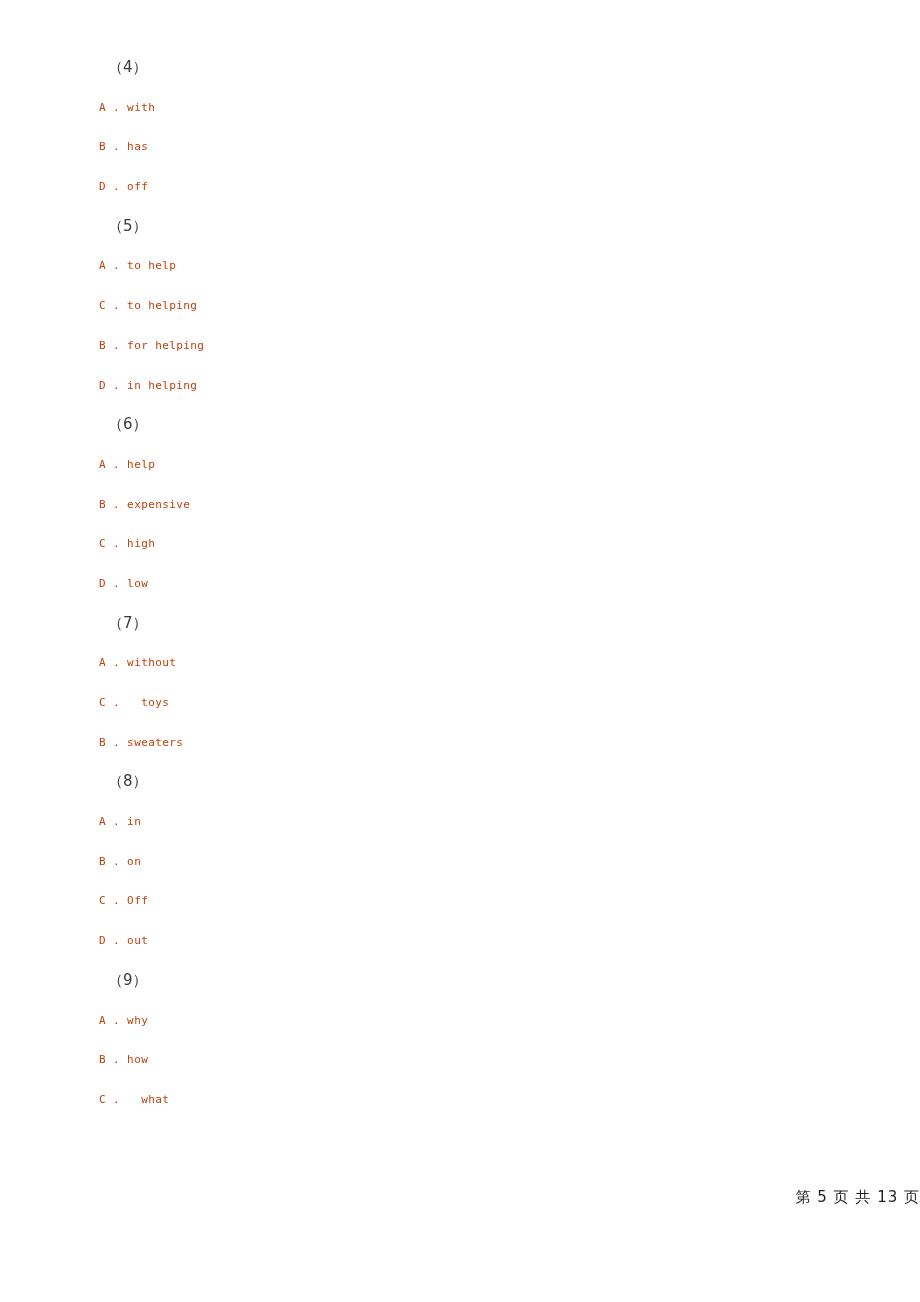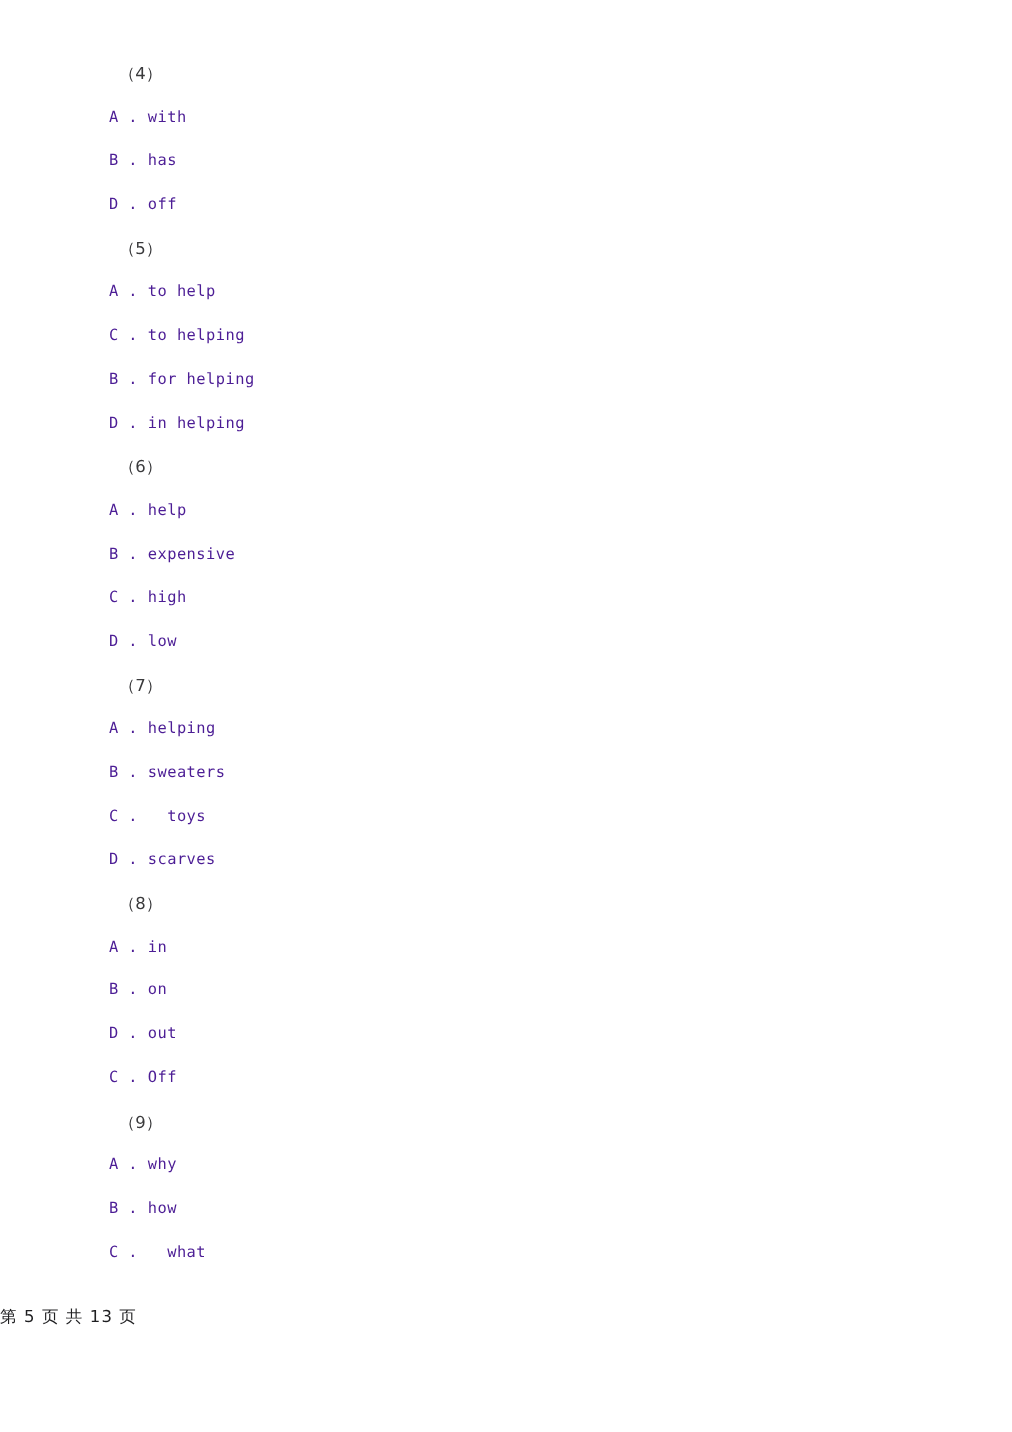--- a/index.html
+++ b/index.html
@@ -31,22 +31,22 @@
     left: 99px;
     top: 48px;
     width: 720px;
   }
 
   
   .line {
     height: 39.7px;
     line-height: 39.7px;
     white-space: pre;
-    color: #4c1d95;
-    font-size: 14px;
+    color: #c2410c;
+    font-size: 11px;
     letter-spacing: 0.4px;
     font-family: "DejaVu Sans Mono", "Liberation Mono", monospace;
   }
 
   
   .group-header {
     padding-left: 9px;
     font-size: 15px;
     color: #3a3a3c;
     font-family: "DejaVu Sans", "Liberation Sans", sans-serif;
@@ -67,21 +67,21 @@
   .opt-text {
     font-family: "DejaVu Sans Mono", "Liberation Mono", monospace;
   }
 
   
   .footer {
     position: absolute;
     left: 0;
     top: 1188px;
     width: 920px;
-    text-align: left;
+    text-align: right;
     font-size: 15px;
     color: #1f1f21;
     font-family: "DejaVu Sans", "Liberation Sans", sans-serif;
     white-space: pre;
     letter-spacing: 1px;
   }
 </style>
 </head>
 <body>
 
@@ -96,29 +96,28 @@
       <div class="line option"><span class="opt-letter">A</span><span class="opt-sep"> . </span><span class="opt-text">to help</span></div>
       <div class="line option"><span class="opt-letter">C</span><span class="opt-sep"> . </span><span class="opt-text">to helping</span></div>
       <div class="line option"><span class="opt-letter">B</span><span class="opt-sep"> . </span><span class="opt-text">for helping</span></div>
       <div class="line option"><span class="opt-letter">D</span><span class="opt-sep"> . </span><span class="opt-text">in helping</span></div>
       <div class="line group-header">（6）</div>
       <div class="line option"><span class="opt-letter">A</span><span class="opt-sep"> . </span><span class="opt-text">help</span></div>
       <div class="line option"><span class="opt-letter">B</span><span class="opt-sep"> . </span><span class="opt-text">expensive</span></div>
       <div class="line option"><span class="opt-letter">C</span><span class="opt-sep"> . </span><span class="opt-text">high</span></div>
       <div class="line option"><span class="opt-letter">D</span><span class="opt-sep"> . </span><span class="opt-text">low</span></div>
       <div class="line group-header">（7）</div>
-      <div class="line option"><span class="opt-letter">A</span><span class="opt-sep"> . </span><span class="opt-text">helping</span></div>
+      <div class="line option"><span class="opt-letter">A</span><span class="opt-sep"> . </span><span class="opt-text">without</span></div>
+      <div class="line option"><span class="opt-letter">C</span><span class="opt-sep"> .   </span><span class="opt-text">toys</span></div>
       <div class="line option"><span class="opt-letter">B</span><span class="opt-sep"> . </span><span class="opt-text">sweaters</span></div>
-      <div class="line option"><span class="opt-letter">C</span><span class="opt-sep"> .   </span><span class="opt-text">toys</span></div>
-      <div class="line option"><span class="opt-letter">D</span><span class="opt-sep"> . </span><span class="opt-text">scarves</span></div>
       <div class="line group-header">（8）</div>
       <div class="line option"><span class="opt-letter">A</span><span class="opt-sep"> . </span><span class="opt-text">in</span></div>
       <div class="line option"><span class="opt-letter">B</span><span class="opt-sep"> . </span><span class="opt-text">on</span></div>
+      <div class="line option"><span class="opt-letter">C</span><span class="opt-sep"> . </span><span class="opt-text">Off</span></div>
       <div class="line option"><span class="opt-letter">D</span><span class="opt-sep"> . </span><span class="opt-text">out</span></div>
-      <div class="line option"><span class="opt-letter">C</span><span class="opt-sep"> . </span><span class="opt-text">Off</span></div>
       <div class="line group-header">（9）</div>
       <div class="line option"><span class="opt-letter">A</span><span class="opt-sep"> . </span><span class="opt-text">why</span></div>
       <div class="line option"><span class="opt-letter">B</span><span class="opt-sep"> . </span><span class="opt-text">how</span></div>
       <div class="line option"><span class="opt-letter">C</span><span class="opt-sep"> .   </span><span class="opt-text">what</span></div>
     </div>
 
   <div class="footer">第 5 页 共 13 页</div>
 
 </div>
 

